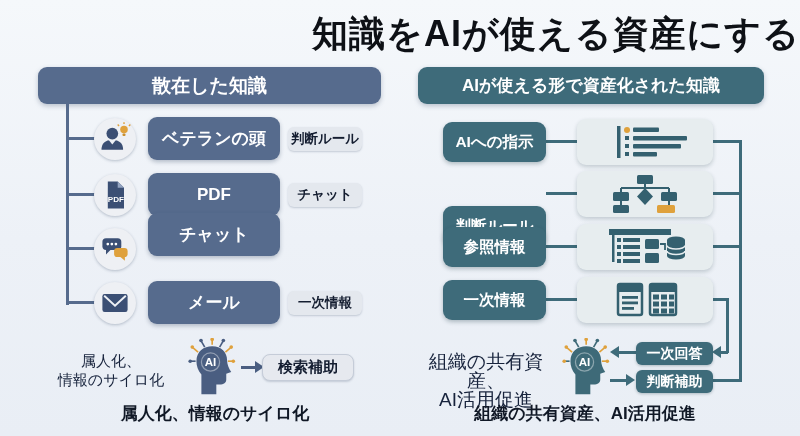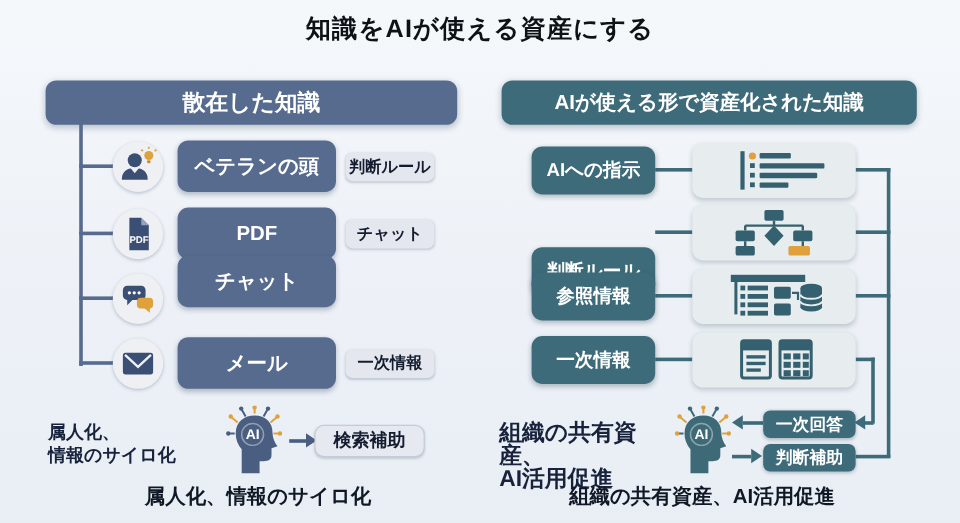--- a/index.html
+++ b/index.html
@@ -1,21 +1,21 @@
 <!DOCTYPE html>
 <html><head>
 <meta charset="utf-8">
 <style>
   html,body{margin:0;padding:0;background:#eef2f8;}
   *{box-sizing:border-box;}
   body{font-family:"Liberation Sans","DejaVu Sans",sans-serif;}
   .stage{position:relative;width:800px;height:436px;overflow:hidden;
          background:linear-gradient(180deg,#f5f8fb 0%,#edf1f7 55%,#e9eef5 100%);}
   .abs{position:absolute;}
-  .title{top:10px;left:0;width:800px;text-align:center;font-size:21px;font-weight:800;
+  .title{top:10px;left:0;width:800px;text-align:right;font-size:36px;font-weight:800;
          color:#0e1116;letter-spacing:1px;}
   
   .hdr{height:37px;border-radius:9px;display:flex;align-items:center;justify-content:center;
        color:#fff;font-weight:700;box-shadow:0 2px 5px rgba(40,60,90,.28);}
   .hdr-left{left:38px;top:67px;width:343px;background:#566b8d;font-size:19px;}
   .hdr-right{left:418px;top:67px;width:346px;background:#3e6b7a;font-size:17px;}
   
   .line-l{background:#566b8d;}
   .line-r{background:#3e6b7a;}
   
@@ -30,21 +30,21 @@
   
   .rlabel{left:443px;width:103px;height:40px;border-radius:9px;background:#3e6b7a;color:#fff;
           font-size:15.5px;font-weight:700;display:flex;align-items:center;justify-content:center;
           box-shadow:0 2px 4px rgba(30,60,70,.3);}
   .card{left:577px;width:136px;height:46px;border-radius:9px;background:#e7edef;
         display:flex;align-items:center;justify-content:center;box-shadow:0 2px 4px rgba(30,60,70,.22);}
   .pill{width:77px;height:23px;border-radius:6px;background:#3e6b7a;color:#fff;font-size:14px;
         font-weight:700;display:flex;align-items:center;justify-content:center;
         box-shadow:0 1px 3px rgba(30,60,70,.3);}
   
-  .btext{font-weight:700;color:#17233c;}
+  .btext{font-weight:400;color:#17233c;text-align:center;}
   .chip{left:262px;top:354px;width:92px;height:27px;border-radius:8px;background:#e6e9ef;
         border:1px solid #c5ccd8;color:#141d30;font-size:15px;font-weight:700;
         display:flex;align-items:center;justify-content:center;box-shadow:0 1px 2px rgba(40,60,90,.2);}
   .caption{top:402px;width:290px;text-align:center;font-size:17px;font-weight:800;color:#101826;}
   
   .tri-r{width:0;height:0;border-top:6px solid transparent;border-bottom:6px solid transparent;}
   .tri-l{width:0;height:0;border-top:6px solid transparent;border-bottom:6px solid transparent;}
   .tri-r.l{border-left:9px solid #4a5e81;} .tri-r.t{border-left:9px solid #3e6b7a;}
   .tri-l.t{border-right:9px solid #3e6b7a;}
 </style>

